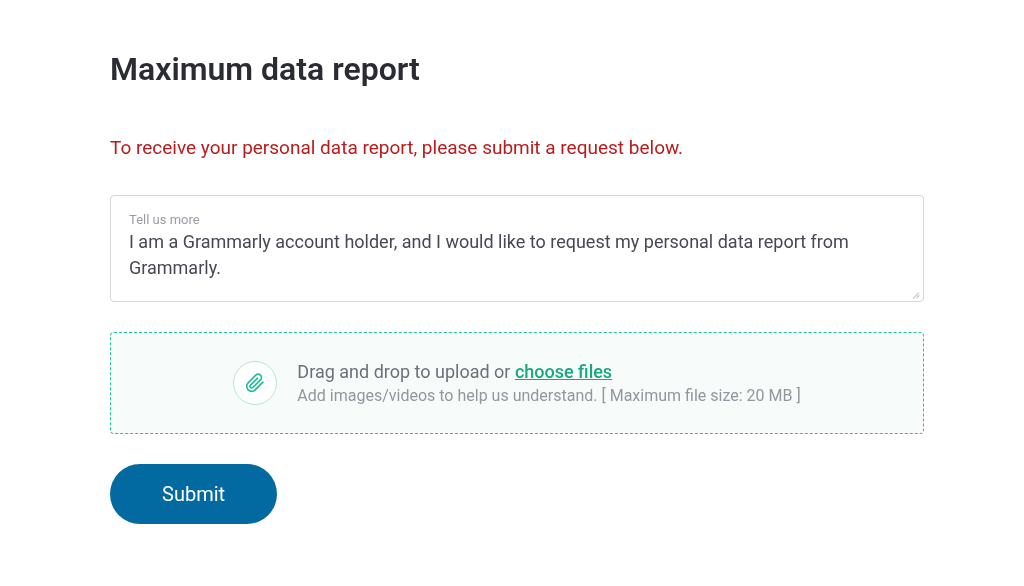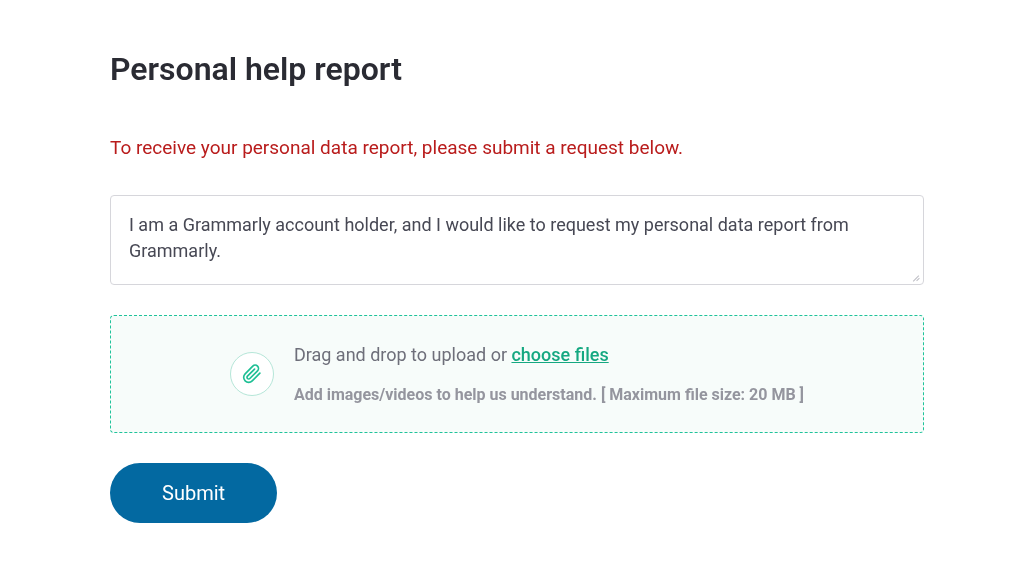--- a/index.html
+++ b/index.html
@@ -113,62 +113,62 @@
     }
     
     .attachment-icon-wrapper svg {
       width: 20px;
       height: 20px;
     }
     
     .upload-text-block {
       display: flex;
       flex-direction: column;
-      gap: 20px;
+      gap: 4px;
     }
     
     .upload-main-line {
       font-size: 18px;
       color: #6e6f7a;
     }
     
     .choose-files-link {
       color: #15a881;
       text-decoration: underline;
       font-weight: 500;
     }
     
     .upload-sub-line {
       font-size: 16px;
       color: #94959e;
-      font-weight: bold;
     }
     
     .submit-button {
       background: #0369a1;
       color: #ffffff;
       border: none;
       border-radius: 30px;
       padding: 18px 52px;
       font-size: 20px;
       font-weight: 400;
       cursor: pointer;
       font-family: inherit;
     }
   </style>
 </head>
 <body>
 
 
 
-<h1 class="page-title">Personal help report</h1>
+<h1 class="page-title">Maximum data report</h1>
 
 <p class="description">To receive your personal data report, please submit a request below.</p>
 
 <div class="textarea-wrapper">
+  <span class="textarea-label">Tell us more</span>
   <div class="textarea-content">I am a Grammarly account holder, and I would like to request my personal data report from Grammarly.</div>
   <div class="resize-handle"></div>
 </div>
 
 <div class="upload-area">
   <div class="attachment-icon-wrapper">
     <svg viewBox="0 0 24 24" fill="none" stroke="#1dbf94" stroke-width="2" stroke-linecap="round" stroke-linejoin="round">
       <path d="M21.44 11.05l-9.19 9.19a6 6 0 0 1-8.49-8.49l9.19-9.19a4 4 0 0 1 5.66 5.66l-9.2 9.19a2 2 0 0 1-2.83-2.83l8.49-8.48"></path>
     </svg>
   </div>

